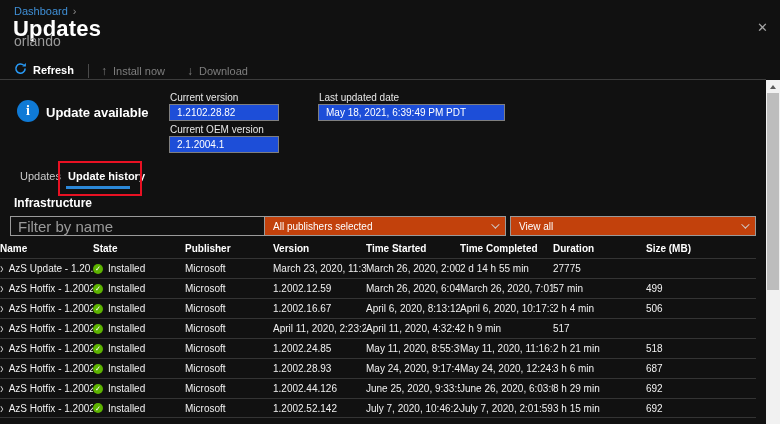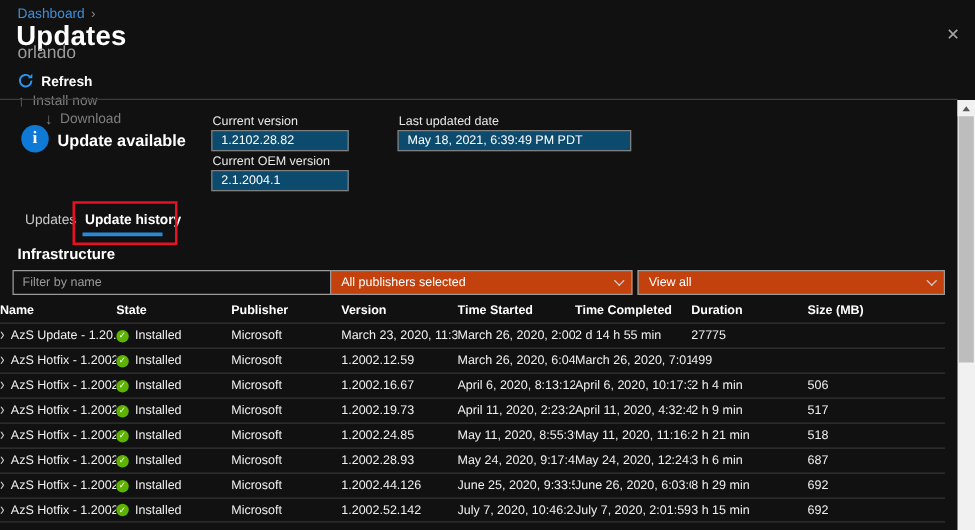--- a/index.html
+++ b/index.html
@@ -8,56 +8,56 @@
   .abs { position:absolute; }
 
   
   #breadcrumb { left:14px; top:5px; font-size:11px; }
   #breadcrumb a { color:#3f8fd6; text-decoration:none; cursor:pointer; }
   #breadcrumb .sep { color:#8a8a8a; margin-left:5px; font-size:11px; }
   #page-title { left:13px; top:16px; font-size:22px; font-weight:bold; letter-spacing:.2px; }
   #page-subtitle { left:14px; top:33px; font-size:14px; color:#9b9b9b; }
   #close-btn { right:12px; top:20px; font-size:13px; color:#a6a6a6; cursor:pointer; }
 
-  #toolbar { left:14px; top:58px; height:20px; display:flex; align-items:flex-start; font-size:11px;flex-direction:column; }
+  #toolbar { left:14px; top:58px; height:20px; display:flex; align-items:flex-end; font-size:11px; }
   .tb-item { display:flex; align-items:center; gap:6px; cursor:pointer; }
   .tb-item .glyph { font-size:12px; }
   #refresh-btn { color:#fff; font-weight:bold; }
   .tb-divider { width:1px; height:14px; background:#4a4a4a; margin:0 12px 0 14px; }
   .tb-disabled { color:#7e7e7e; }
   .tb-disabled + .tb-disabled { margin-left:22px; }
   #toolbar-rule { left:0; top:79px; width:766px; height:1px; background:#3c3c3c; }
 
   
   #info-icon { left:17px; top:100px; width:22px; height:22px; border-radius:50%;
                background:#0f7ad6; display:flex; align-items:center; justify-content:center;
                font-family:"Liberation Serif", serif; font-weight:bold; font-size:14px; color:#fff; }
   #banner-title { left:46px; top:105px; font-size:13px; font-weight:bold; }
   .field-label { font-size:10px; color:#e8e8e8; }
   .field-box { border:1px solid #7f7f7f; height:17px; font-size:10px; color:#fff;
-               display:flex; align-items:center; padding-left:7px; background:#0c4a6e; }
+               display:flex; align-items:center; padding-left:7px; background:#1d4ed8; }
   #cv-label { left:170px; top:92px; }
   #cv-box   { left:169px; top:104px; width:110px; }
   #lu-label { left:319px; top:92px; }
   #lu-box   { left:318px; top:104px; width:187px; }
   #oem-label{ left:170px; top:124px; }
   #oem-box  { left:169px; top:136px; width:110px;text-align:center; }
 
   
   #tab-updates { left:20px; top:170px; font-size:11px; color:#c9c9c9; cursor:pointer; }
   #tab-history { left:68px; top:170px; font-size:11px; font-weight:bold; color:#fff; cursor:pointer; }
   #tab-underline { left:66px; top:186px; width:64px; height:3px; background:#2b88d8; }
   #annotation-box { left:58px; top:161px; width:84px; height:35px;
                     border:2px solid #e81123; pointer-events:none; }
 
   #infra-heading { left:14px; top:196px; font-size:12px; font-weight:bold; }
 
   
   #filter-input { left:10px; top:216px; width:268px; height:20px; background:#111;
-                  border:1px solid #9a9a9a; color:#fff; font-size:10px; padding:0 7px;
+                  border:1px solid #9a9a9a; color:#fff; font-size:15px; padding:0 7px;
                   font-family:"Liberation Sans", sans-serif; }
   #filter-input::placeholder { color:#9a9a9a; }
   .dropdown { top:216px; height:20px; border:1px solid #9a9a9a; display:flex;
               align-items:center; font-size:10px; padding:0 8px; cursor:pointer; background:#c2410c; }
   #dd-publishers { left:264px; width:242px; }
   #dd-view { left:510px; width:246px; }
   .chev { margin-left:auto; width:6px; height:6px; border-right:1.4px solid #cfcfcf;
           border-bottom:1.4px solid #cfcfcf; transform:rotate(45deg) translateY(-2px); }
 
   
@@ -178,20 +178,21 @@
       <span>AzS Hotfix - 1.2002...</span>
     </div>
     <div class="cell state-cell">
       <span class="check">✓</span>
       <span>Installed</span>
     </div>
     <div class="cell">Microsoft</div>
     <div class="cell">1.2002.12.59</div>
     <div class="cell">March 26, 2020, 6:04:...</div>
     <div class="cell">March 26, 2020, 7:01:...</div>
+    <div class="cell">57 min</div>
     <div class="cell">499</div>
   </div>
       <div class="grid-row data-row">
     <div class="cell name-cell">
       <span class="expand">›</span>
       <span>AzS Hotfix - 1.2002...</span>
     </div>
     <div class="cell state-cell">
       <span class="check">✓</span>
       <span>Installed</span>
@@ -206,21 +207,20 @@
       <div class="grid-row data-row">
     <div class="cell name-cell">
       <span class="expand">›</span>
       <span>AzS Hotfix - 1.2002...</span>
     </div>
     <div class="cell state-cell">
       <span class="check">✓</span>
       <span>Installed</span>
     </div>
     <div class="cell">Microsoft</div>
-    <div class="cell">1.2002.19.73</div>
     <div class="cell">April 11, 2020, 2:23:2...</div>
     <div class="cell">April 11, 2020, 4:32:4...</div>
     <div class="cell">2 h 9 min</div>
     <div class="cell">517</div>
   </div>
       <div class="grid-row data-row">
     <div class="cell name-cell">
       <span class="expand">›</span>
       <span>AzS Hotfix - 1.2002...</span>
     </div>

